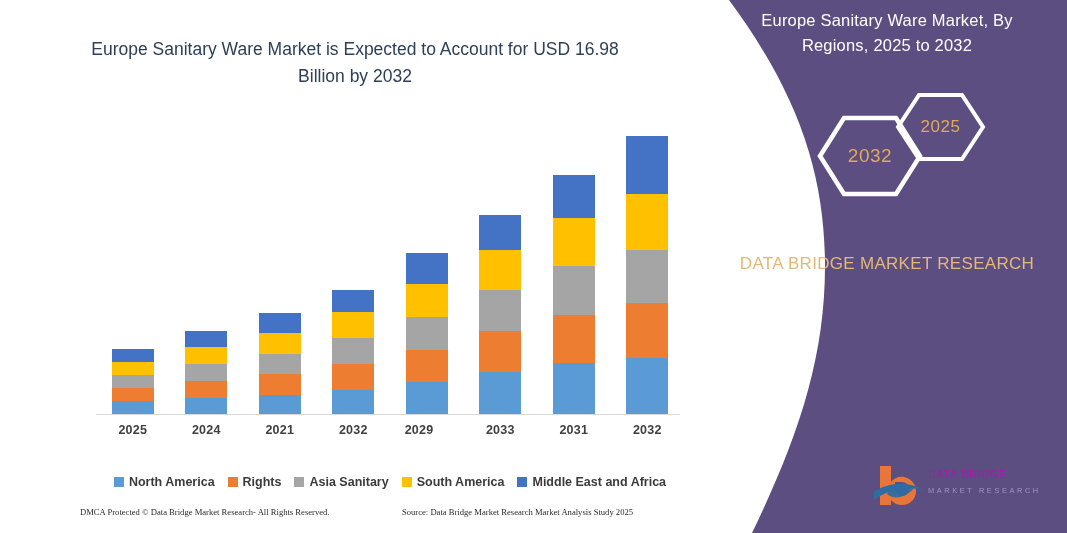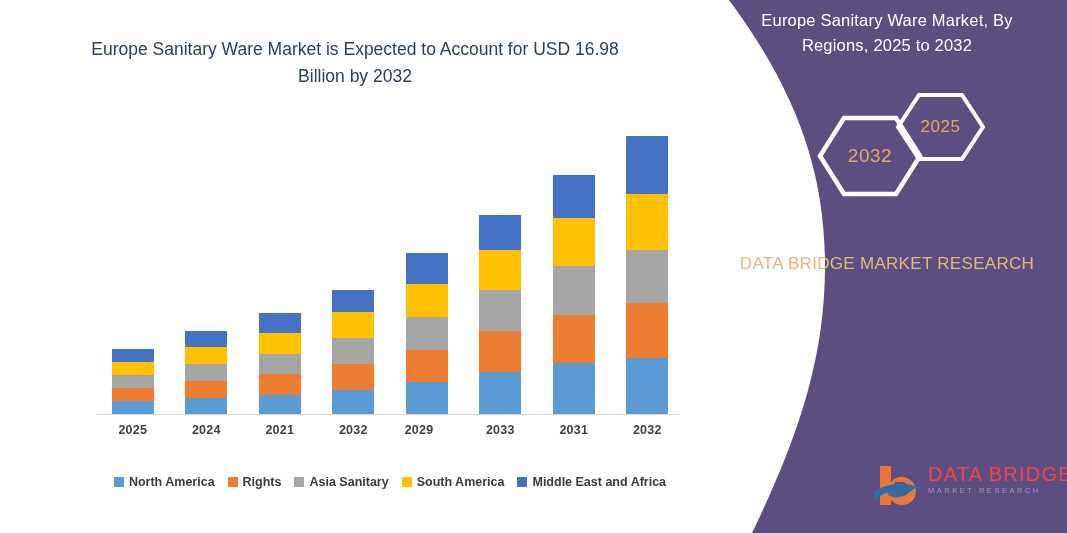--- a/index.html
+++ b/index.html
@@ -45,21 +45,21 @@
     font-size:17px;line-height:27px;letter-spacing:.3px;margin-top:20px;
   }
 
   
   .logo{
     position:absolute;left:872px;top:462px;width:175px;height:46px;
   }
   .logo .mark{position:absolute;left:0;top:0;width:52px;height:46px;}
   .logo .wordmark{position:absolute;left:56px;top:4px;width:118px;}
   .logo .word-top{
-    color:#ef4444;font-size:20px;letter-spacing:1.2px;line-height:17px;
+    color:#a21caf;font-size:10px;letter-spacing:1.2px;line-height:17px;
     white-space:nowrap;
   }
   .logo .word-bot{
     color:#A493BE;font-size:7.4px;letter-spacing:2.6px;line-height:12px;
     white-space:nowrap;margin-top:2px;
   }
 
   
   .chart-title{
     position:absolute;top:36px;left:70px;width:570px;
@@ -200,20 +200,24 @@
       <div class="legend-item">
         <span class="legend-swatch" style="background: rgb(255, 192, 0);"></span>
         <span class="legend-text">South America</span>
       </div>
       <div class="legend-item">
         <span class="legend-swatch" style="background: rgb(68, 114, 196);"></span>
         <span class="legend-text">Middle East and Africa</span>
       </div>
     </div>
 
+  <div class="footer">
+    <div class="footer-left">DMCA Protected © Data Bridge Market Research- All Rights Reserved.</div>
+    <div class="footer-right">Source: Data Bridge Market Research  Market Analysis Study 2025</div>
+  </div>
 
   <div class="purple-panel">
     <svg width="360" height="533" viewBox="0 0 360 533">
       <path id="panel-shape" d="M 22,0 L 360,0 L 360,533 L 45,533 C 90,440 118,360 118,266 C 118,172 90,92 22,0 Z" fill="#5D4E82"></path>
     </svg>
 
     <div class="panel-content">
       <div class="panel-title">Europe Sanitary Ware Market, By Regions, 2025 to 2032</div>
 
       <div class="hexwrap">

